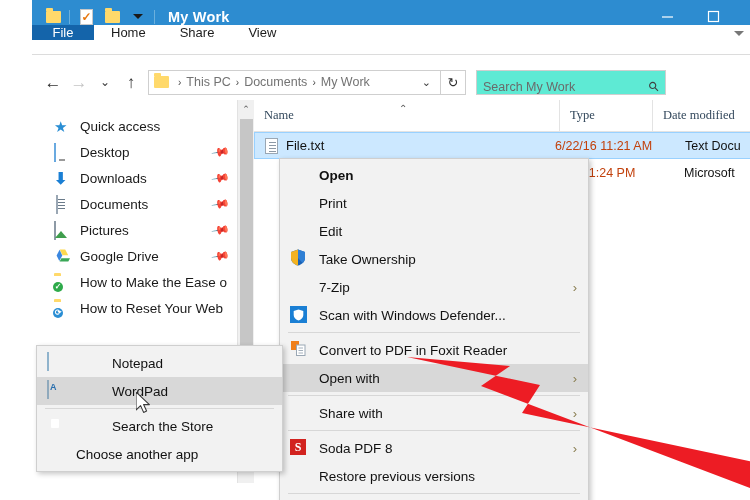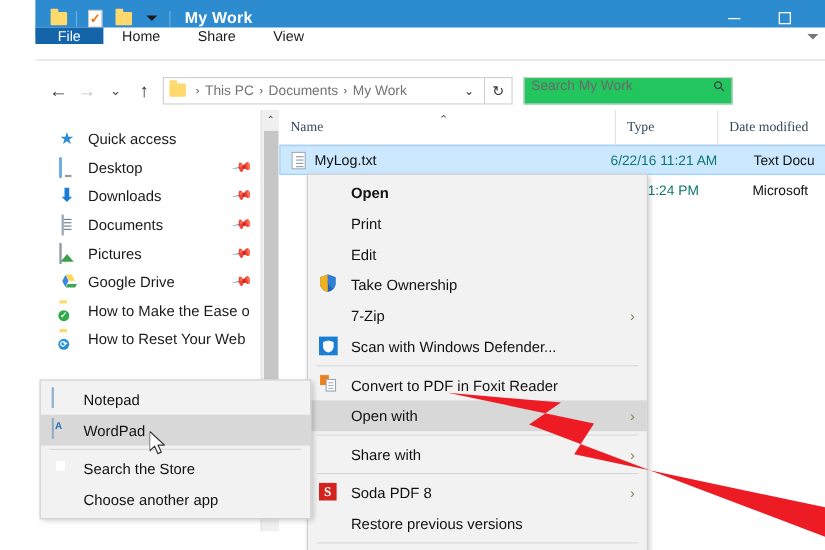--- a/index.html
+++ b/index.html
@@ -93,22 +93,22 @@
   }
   .crumb { font-size: 12.5px; color: #737373; white-space: nowrap; }
   .crumb-sep { font-size: 10px; color: #4a4a4a; margin: 0 5px; }
   .crumb-caret { margin-left: auto; font-size: 11px; color: #3a3a3a; padding: 0 4px; }
   .refresh-btn {
     width: 25px; height: 25px; border: 1px solid #cfcfcf; border-left: none;
     display: flex; align-items: center; justify-content: center;
     font-size: 13px; color: #303030; background: #fff;
   }
   .searchbox {
-    width: 190px; height: 25px; border: 1px solid #cfcfcf; background: #22c55e;
-    margin-left: 10px; display: flex; align-items: flex-start; padding: 0 6px;
+    width: 190px; height: 25px; border: 1px solid #cfcfcf; background: #5eead4;
+    margin-left: 10px; display: flex; align-items: flex-end; padding: 0 6px;
   }
   .searchbox input {
     border: none; outline: none; flex: 1; font-size: 12.5px;
     color: #555; font-family: "Liberation Sans", sans-serif; background: transparent;
   }
   .searchbox input::placeholder { color: #6a6a6a; }
   .mag { font-size: 13px; color: #404040; transform: rotate(-45deg); }
 
   
   .body { position: absolute; top: 100px; left: 0; width: 750px; height: 400px; background: #ffffff; }
@@ -206,21 +206,21 @@
   .sortcaret {
     position: absolute; left: 145px; top: 3px;
     font-size: 10px; color: #555;
   }
   .filerow { height: 27px; display: flex; align-items: center; position: relative; }
   .filerow.selected { background: #cce8ff; border: 1px solid #99d1ff; }
   .fr-name {
     width: 300px; display: flex; align-items: center; padding-left: 10px;
     font-size: 13px; color: #111;
   }
-  .fr-date { width: 130px; font-size: 12.5px; color: #0f766e; }
+  .fr-date { width: 130px; font-size: 12.5px; color: #c2410c; }
   .fr-type { width: 95px; font-size: 12.5px; color: #111; overflow: hidden; white-space: nowrap; }
   .ic-txtfile {
     width: 13px; height: 16px; background: #ffffff; border: 1px solid #9aa7b4;
     margin-right: 8px; position: relative; flex: none;
   }
   .ic-txtfile::after {
     content: ""; position: absolute; top: 3px; left: 3px; width: 7px; height: 1px;
     background: #8d99a6;
     box-shadow: 0 3px 0 0 #8d99a6, 0 6px 0 0 #8d99a6, 0 9px 0 0 #8d99a6;
   }
@@ -266,21 +266,21 @@
   }
 
   
   .submenu {
     position: absolute; left: 4px; top: 345px; width: 247px;
     background: #f2f2f2; border: 1px solid #cfcfcf;
     box-shadow: 2px 2px 5px rgba(0,0,0,.22);
     padding: 3px 0; z-index: 60;
   }
   .subitem {
-    height: 28px; display: flex; align-items: center; padding-left: 10px; position: relative;
+    height: 28px; display: flex; align-items: center; padding-left: 10px; position: relative; gap: 36px;
   }
   .subitem.hl { background: #d8d8d8; }
   .sublabel { font-size: 13.5px; color: #111; margin-left: 9px; }
   .subitem.noicon .sublabel { margin-left: 29px; }
   .ic-notepad {
     width: 16px; height: 17px; background: #dbeaf5; border: 1px solid #8fb3cc;
     position: relative; margin-top: 1px;
   }
   .ic-notepad::before {
     content: ""; position: absolute; top: -1px; left: 0; right: 0; height: 3px;
@@ -472,21 +472,21 @@
           <span>Name</span>
           <span class="sortcaret">⌃</span>
         </div>
         <div class="col col-type">Type</div>
         <div class="col col-date">Date modified</div>
       </div>
 
       <div class="filerow selected">
         <div class="fr-name">
           <span class="ic-txtfile"></span>
-          <span>MyLog.txt</span>
+          <span>File.txt</span>
         </div>
         <div class="fr-date">6/22/16 11:21 AM</div>
         <div class="fr-type">Text Docu</div>
       </div>
 
       <div class="filerow">
         <div class="fr-name">
           <span></span>
         </div>
         <div class="fr-date">28/15 1:24 PM</div>

